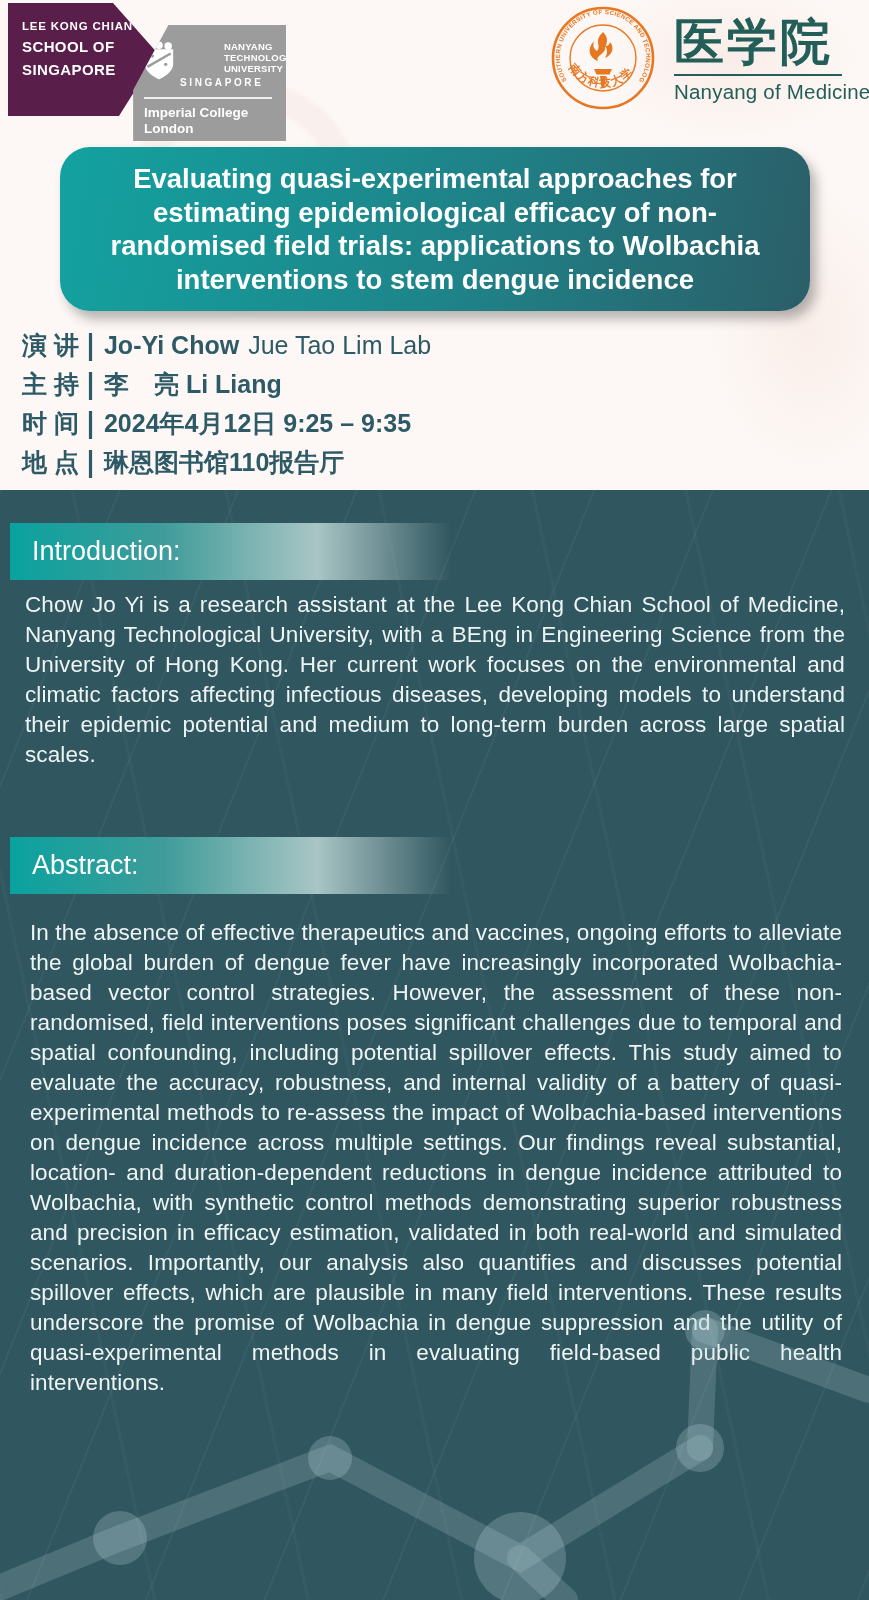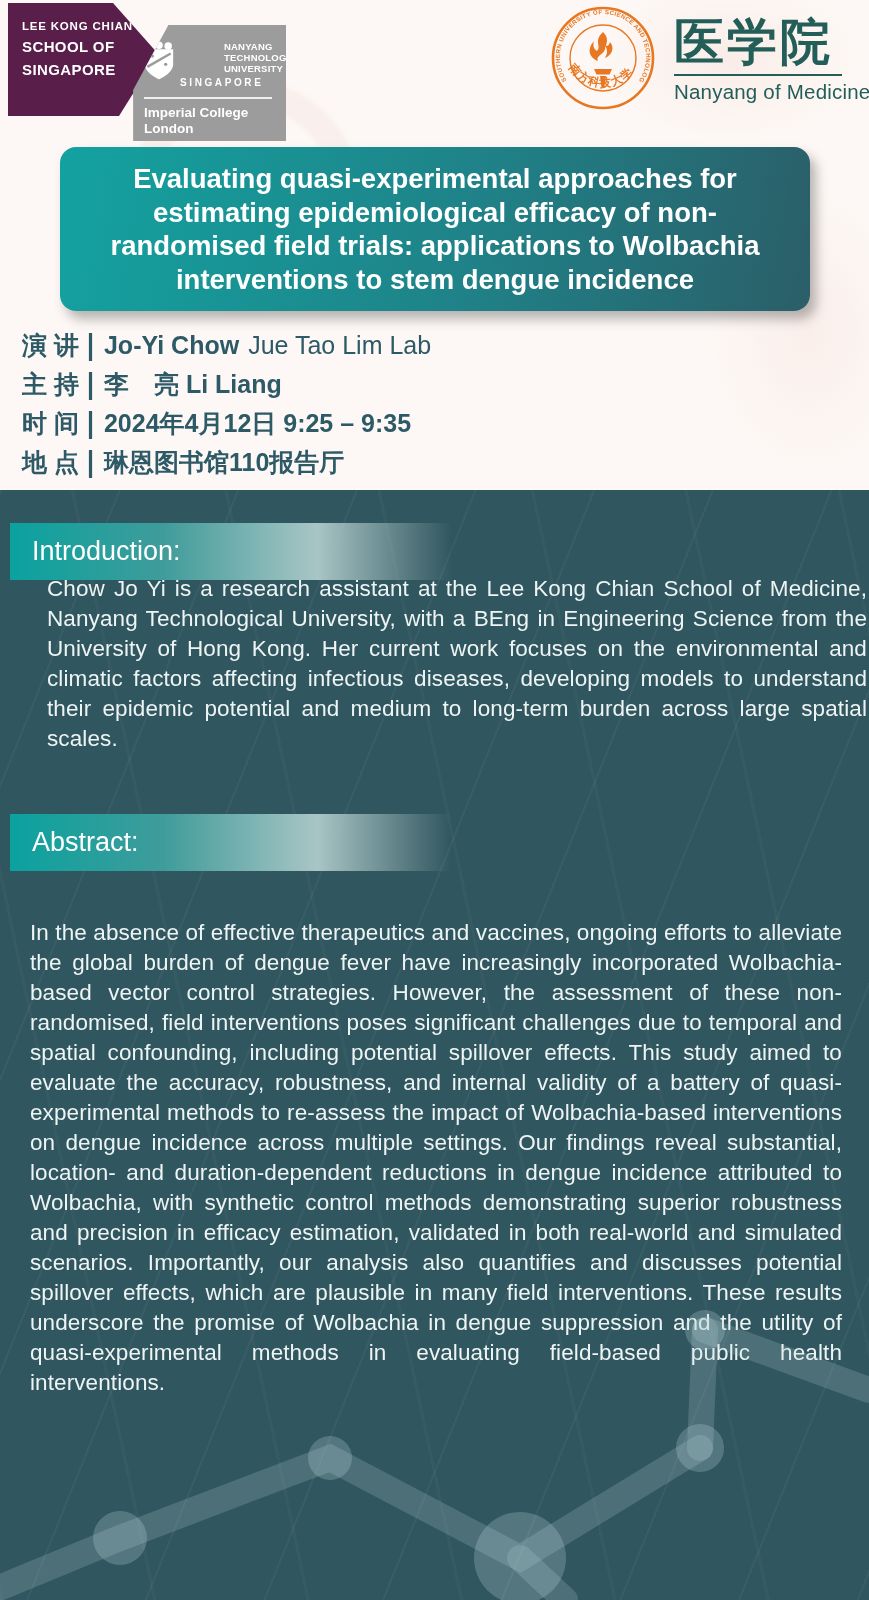--- a/index.html
+++ b/index.html
@@ -41,21 +41,21 @@
   
   .seal { position:absolute; left:551px; top:6px; width:104px; height:104px; }
   
   .som { position:absolute; left:674px; top:14px; width:172px; color:#235e59; }
   .som-cn { font-size:50px; font-weight:600; letter-spacing:3px; line-height:56px; white-space:nowrap; }
   .som-line { margin-top:4px; width:168px; height:2px; background:#235e59; }
   .som-en { margin-top:4px; font-size:20.5px; letter-spacing:0.2px; white-space:nowrap; }
   
   .title-box {
     position:absolute; left:60px; top:147px; width:750px; height:164px;
-    border-radius:16px;
+    border-radius:30px;
     background:linear-gradient(100deg, #13a2a0 0%, #1f8288 55%, #2b5e68 100%);
     box-shadow:6px 8px 12px rgba(50,50,50,0.35);
     display:flex; align-items:center; justify-content:center;
     color:#fff; font-weight:bold; font-size:27.5px; line-height:33.5px;
     text-align:center; white-space:pre-line;
   }
   
   .details { position:absolute; left:22px; top:326px; color:#2d5a66; }
   .detail-row { display:flex; align-items:center; height:39px; font-size:25px; }
   .detail-label { font-weight:bold; white-space:pre; }
@@ -69,26 +69,26 @@
       repeating-linear-gradient(112deg, rgba(255,255,255,0.045) 0px, rgba(255,255,255,0.045) 2px, transparent 2px, transparent 110px),
       repeating-linear-gradient(78deg, rgba(255,255,255,0.028) 0px, rgba(255,255,255,0.028) 3px, transparent 3px, transparent 150px);
   }
   .molecule { position:absolute; left:0; bottom:0; width:869px; height:300px; }
   .bar {
     position:absolute; left:10px; width:480px; height:57px;
     background:linear-gradient(90deg, #0aa29f 0%, #3f9c9a 32%, #a9c5c5 64%, rgba(169,197,197,0) 92%);
     color:#fff; font-weight:normal; font-size:27px; line-height:57px; padding-left:22px;
   }
   .intro-bar { top:33px; }
-  .abstract-bar { top:324px; }
+  .abstract-bar { top:347px; }
   .body-text {
     position:absolute; color:#eef4f4; font-size:22.5px; line-height:30px;
     text-align:justify; letter-spacing:0.1px;
   }
-  .intro-text { left:25px; top:84px; width:820px;margin-left:22px; }
+  .intro-text { left:25px; top:100px; width:820px; }
   .abstract-text { left:30px; top:428px; width:812px; }
 </style>
 </head>
 <body>
 
 <div class="poster">
 
   <div class="wm-circle"></div>
   <div class="wm-blob-top"></div>
   <div class="wm-blob-right"></div>

